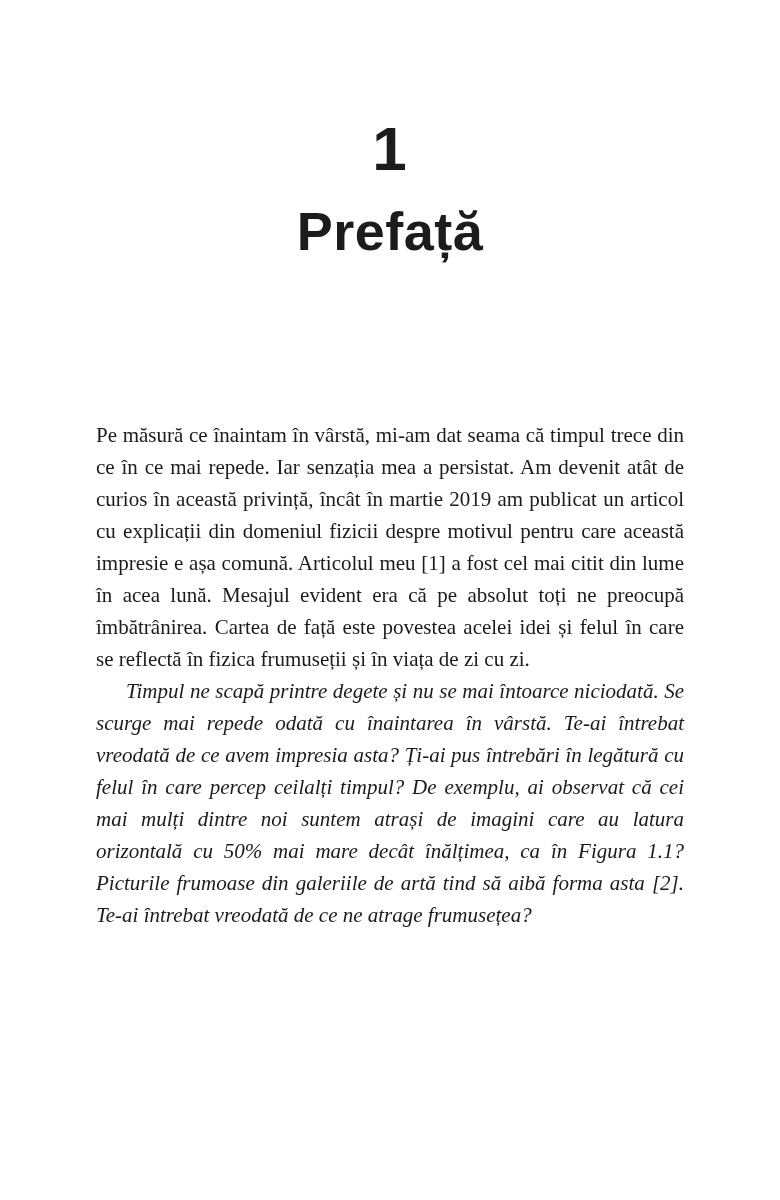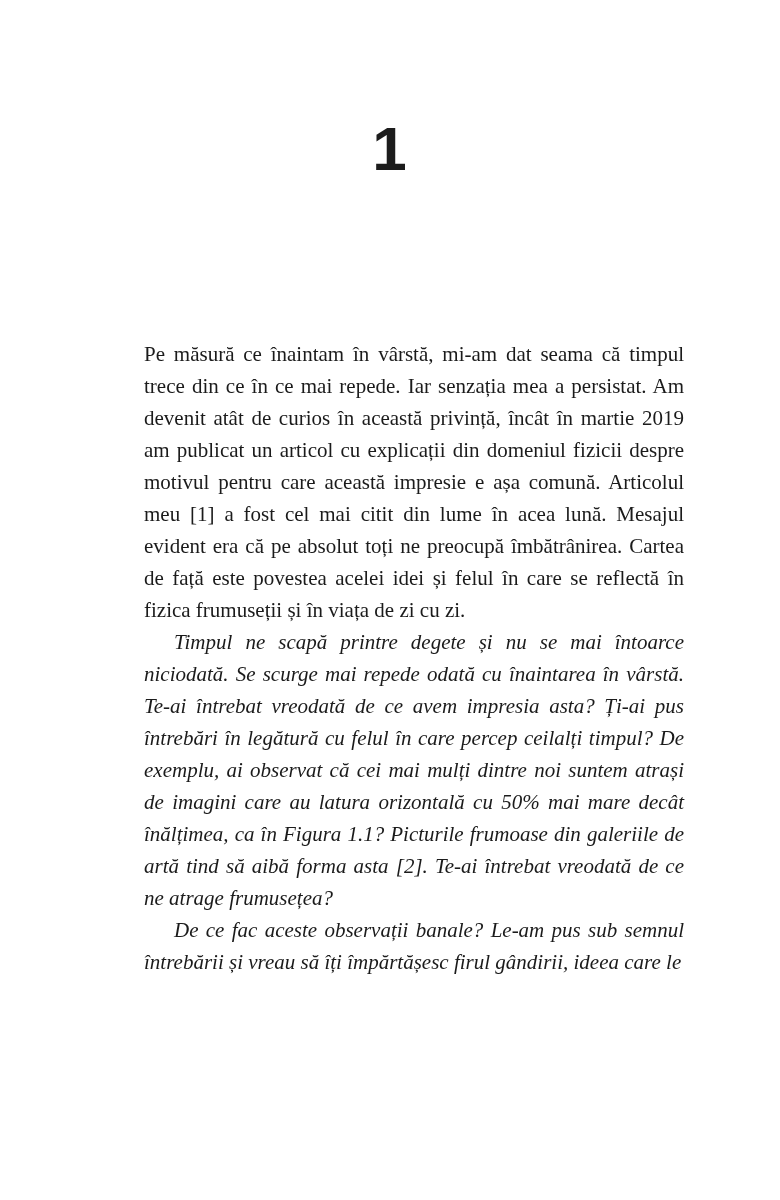--- a/index.html
+++ b/index.html
@@ -39,37 +39,36 @@
     letter-spacing: 0.5px;
   }
   .chapter-body {
     margin-top: 158px;
     font-family: "Liberation Serif", "DejaVu Serif", serif;
     font-size: 21px;
     line-height: 32px;
     color: #1b1b1b;
     text-align: justify;
     text-justify: inter-word;
-    margin-left: 48px;
   }
   .chapter-body p {
     margin: 0;
     padding: 0;
   }
   .chapter-body p.indented {
     text-indent: 30px;
     font-style: italic;
   }
 </style>
 </head>
 <body>
 
 <div class="book-page">
   <header class="chapter-header">
     <div class="chapter-number">1</div>
+    <h1 class="chapter-title">Prefață</h1>
   </header>
 
   <main class="chapter-body">
     <p>Pe măsură ce înaintam în vârstă, mi-am dat seama că timpul trece din ce în ce mai repede. Iar senzația mea a persistat. Am devenit atât de curios în această privință, încât în martie 2019 am publicat un articol cu explicații din domeniul fizicii despre motivul pentru care această impresie e așa comună. Articolul meu [1] a fost cel mai citit din lume în acea lună. Mesajul evident era că pe absolut toți ne preocupă îmbătrânirea. Cartea de față este povestea acelei idei și felul în care se reflectă în fizica frumuseții și în viața de zi cu zi.</p>
     <p class="indented">Timpul ne scapă printre degete și nu se mai întoarce niciodată. Se scurge mai repede odată cu înaintarea în vârstă. Te-ai întrebat vreodată de ce avem impresia asta? Ți-ai pus întrebări în legătură cu felul în care percep ceilalți timpul? De exemplu, ai observat că cei mai mulți dintre noi suntem atrași de imagini care au latura orizontală cu 50% mai mare decât înălțimea, ca în Figura 1.1? Picturile frumoase din galeriile de artă tind să aibă forma asta [2]. Te-ai întrebat vreodată de ce ne atrage frumusețea?</p>
-    <p class="indented">De ce fac aceste observații banale? Le-am pus sub semnul întrebării și vreau să îți împărtășesc firul gândirii, ideea care le</p>
   </main>
 </div>
 
 </body></html>

